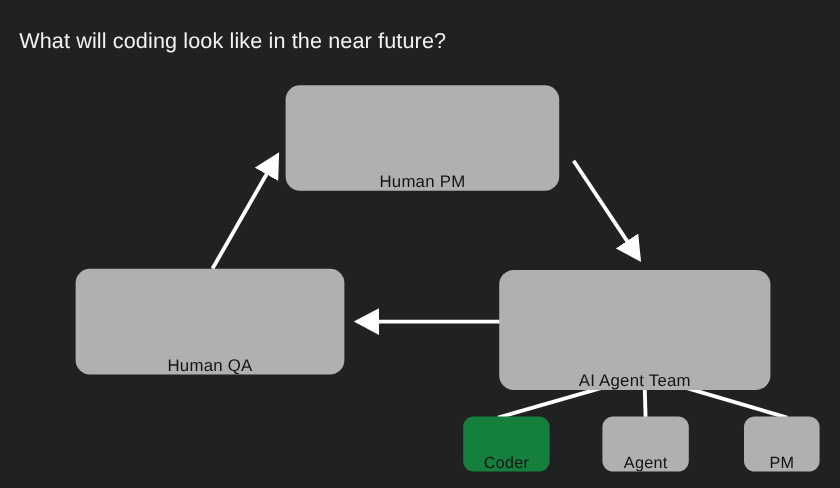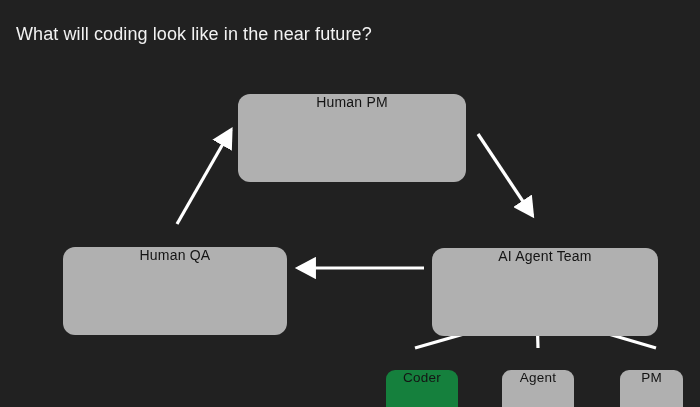--- a/index.html
+++ b/index.html
@@ -29,29 +29,28 @@
     color: #f2f2f2;
     letter-spacing: 0.1px;
     white-space: nowrap;
     font-weight: 400;
   }
   .node {
     position: absolute;
     background: #b0b0b0;
     border-radius: 12px;
     display: flex;
-    align-items: flex-start;
+    align-items: flex-end;
     justify-content: center;
     color: #141414;
     font-size: 14px;
     font-weight: 400;
     letter-spacing: 0.2px;
     box-sizing: border-box;
     text-align: center;
-    margin-top: 23px;
   }
   .node.small {
     border-radius: 9px;
     font-size: 13.5px;
   }
   #edge-layer {
     position: absolute;
     left: 0;
     top: 0;
     width: 700px;
@@ -82,21 +81,21 @@
       </g>
   </svg>
 
   <div id="nodes">
       <div class="node" style="left: 238px; top: 71px; width: 228px; height: 88px; background: rgb(176, 176, 176); color: rgb(20, 20, 20);">
         <span>Human PM</span>
       </div>
       <div class="node" style="left: 63px; top: 224px; width: 224px; height: 88px; background: rgb(176, 176, 176); color: rgb(20, 20, 20);">
         <span>Human QA</span>
       </div>
-      <div class="node" style="left: 432px; top: 225px; width: 226px; height: 88px; background: rgb(176, 176, 176); color: rgb(20, 20, 20);">
+      <div class="node" style="left: 416px; top: 225px; width: 226px; height: 100px; background: rgb(176, 176, 176); color: rgb(20, 20, 20);">
         <span>AI Agent Team</span>
       </div>
       <div class="node small" style="left: 386px; top: 347px; width: 72px; height: 46px; background: #15803d; color: rgb(20, 20, 20);">
         <span>Coder</span>
       </div>
       <div class="node small" style="left: 502px; top: 347px; width: 72px; height: 46px; background: rgb(176, 176, 176); color: rgb(20, 20, 20);">
         <span>Agent</span>
       </div>
       <div class="node small" style="left: 620px; top: 347px; width: 63px; height: 46px; background: rgb(176, 176, 176); color: rgb(20, 20, 20);">
         <span>PM</span>

